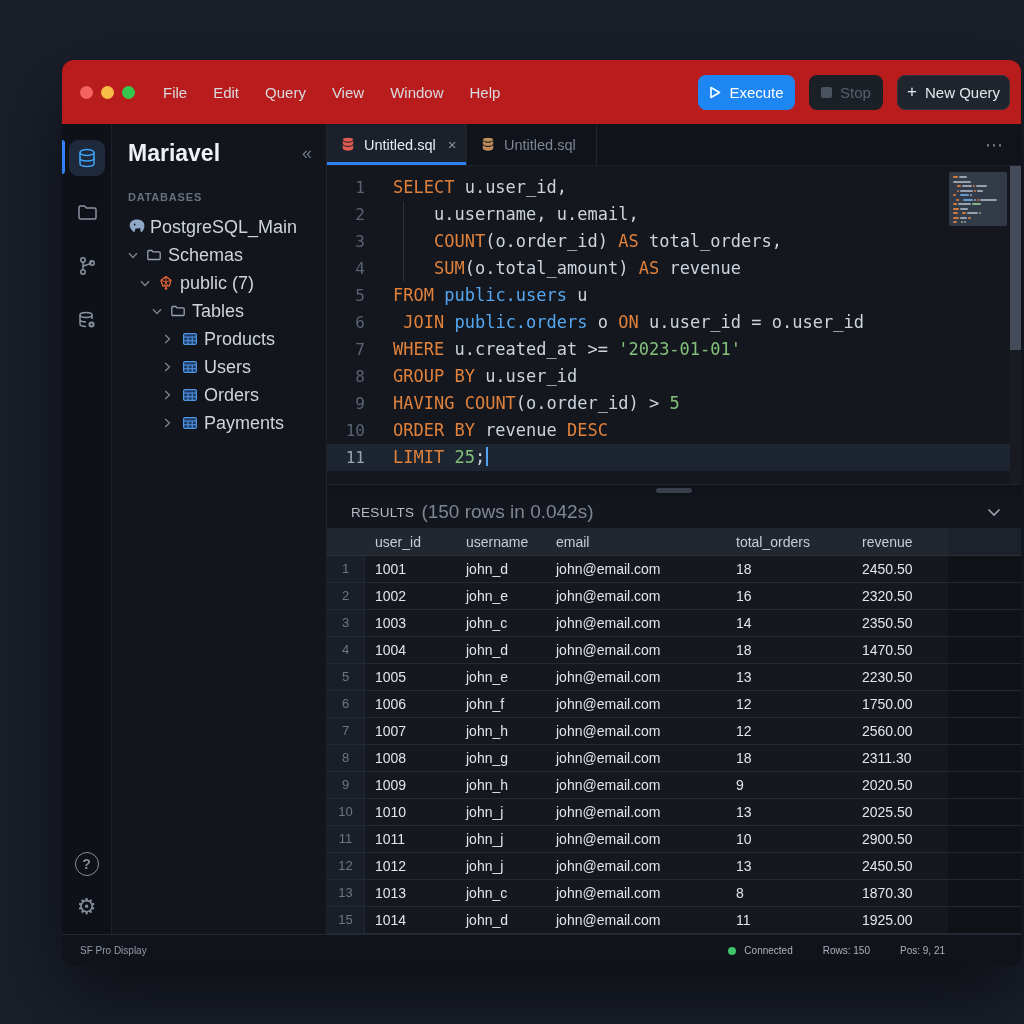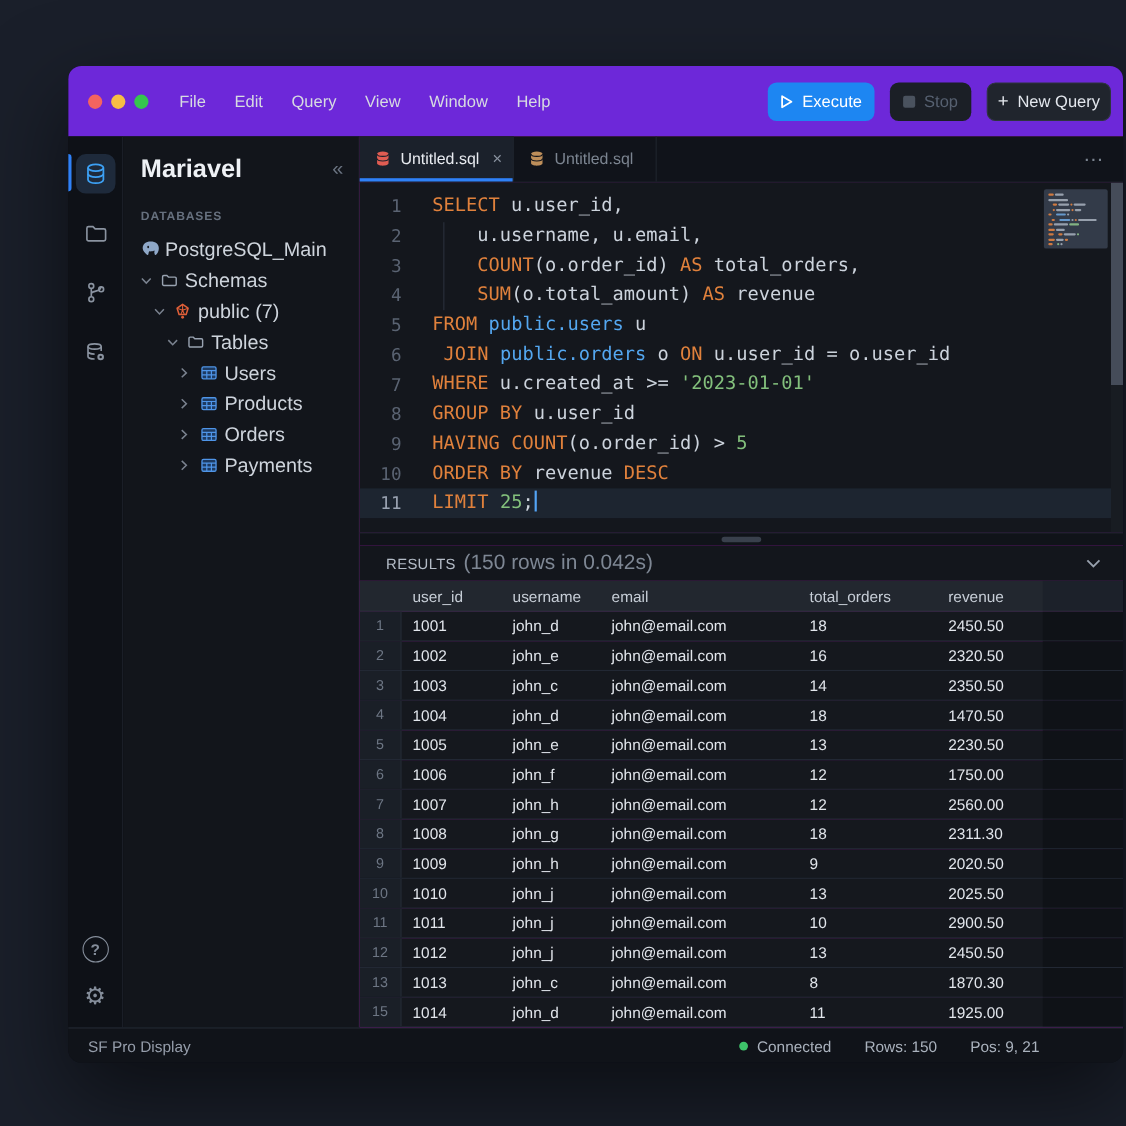--- a/index.html
+++ b/index.html
@@ -4,21 +4,21 @@
 <style>
   * { margin:0; padding:0; box-sizing:border-box; }
   html,body { width:1024px; height:1024px; overflow:hidden; }
   body { background:#1a1f2a; font-family:"Liberation Sans", sans-serif; position:relative; }
 
   .window { position:absolute; left:62px; top:60px; width:959px; height:906px;
     background:#0e1116; border-radius:12px; overflow:hidden; display:flex; flex-direction:column;
     box-shadow:0 30px 80px rgba(0,0,0,.55); }
 
   
-  .titlebar { height:64px; flex:0 0 auto; display:flex; align-items:center; background:#6d28d9; padding-left:18px; }
+  .titlebar { height:64px; flex:0 0 auto; display:flex; align-items:center; background:#b91c1c; padding-left:18px; }
   .lights { display:flex; gap:8px; }
   .light { width:13px; height:13px; border-radius:50%; }
   .light.red { background:#f4645f; } .light.yellow { background:#f7bd45; } .light.green { background:#35c64e; }
   .menus { display:flex; gap:26px; margin-left:28px; color:#d7dbe1; font-size:15px; }
   .menu-item { cursor:default; }
   .tb-buttons { margin-left:auto; display:flex; gap:14px; align-items:center; margin-right:11px; }
   .btn { height:35px; border-radius:8px; display:flex; align-items:center; justify-content:center; gap:8px;
          font-size:15px; border:none; font-family:"Liberation Sans",sans-serif; }
   .btn-execute { width:97px; background:#1d86f2; color:#fff; }
   .btn-stop { width:74px; background:#1b1f26; color:#566070; }
@@ -94,21 +94,21 @@
   .thead > div { line-height:28px; padding-left:10px; overflow:hidden; white-space:nowrap; }
   .thead .th-filler { background:#1c212a; }
   .tbody { flex:1; overflow:hidden; }
   .trow { height:27px; font-size:14px; background:#15181e; border-bottom:1px solid #222834; }
   .trow > div { line-height:26px; padding-left:10px; color:#e2e6ec; overflow:hidden; white-space:nowrap; }
   .trow .td-num { background:#1a1f27; color:#6d7684; text-align:center; padding-left:0; font-size:13px; border-right:1px solid #242a34; }
   .trow .td-filler { background:#0f1217; }
 
   
   .statusbar { height:32px; flex:0 0 auto; background:#101319; border-top:1px solid #242a34; display:flex;
-               align-items:center; padding:0 76px 0 18px; font-size:14px; color:#959daa; }
+               align-items:center; padding:0 76px 0 18px; font-size:10px; color:#959daa; }
   .sb-right { margin-left:auto; display:flex; align-items:center; gap:30px; color:#aab2bd; }
   .conn { display:flex; align-items:center; gap:8px; }
   .conn-dot { width:8px; height:8px; border-radius:50%; background:#3ec46a; }
 </style>
 </head>
 <body>
 
 <div class="window">
   <div class="accent-bar"></div>
 
@@ -246,35 +246,35 @@
               <svg width="7" height="10" viewBox="0 0 7 10">
                 <path d="M1.2 1 L5.4 5 L1.2 9" fill="none" stroke="#7a828f" stroke-width="1.4"></path>
               </svg>
             </span>
             <span class="tree-icon">
               <svg width="16" height="16" viewBox="0 0 16 16">
                 <rect x="1.6" y="2.6" width="12.8" height="10.8" rx="1.4" fill="#1d3a61" stroke="#4f95e8" stroke-width="1.2"></rect>
                 <path d="M1.6 6 H14.4 M6 6 V13.4 M10.2 6 V13.4 M1.6 9.7 H14.4" stroke="#4f95e8" stroke-width="1.1"></path>
               </svg>
             </span>
-            <span class="tree-label">Users</span>
+            <span class="tree-label">Products</span>
           </div>
           <div class="tree-row" style="padding-left: 52px;">
             <span class="tree-chev">
               <svg width="7" height="10" viewBox="0 0 7 10">
                 <path d="M1.2 1 L5.4 5 L1.2 9" fill="none" stroke="#7a828f" stroke-width="1.4"></path>
               </svg>
             </span>
             <span class="tree-icon">
               <svg width="16" height="16" viewBox="0 0 16 16">
                 <rect x="1.6" y="2.6" width="12.8" height="10.8" rx="1.4" fill="#1d3a61" stroke="#4f95e8" stroke-width="1.2"></rect>
                 <path d="M1.6 6 H14.4 M6 6 V13.4 M10.2 6 V13.4 M1.6 9.7 H14.4" stroke="#4f95e8" stroke-width="1.1"></path>
               </svg>
             </span>
-            <span class="tree-label">Products</span>
+            <span class="tree-label">Users</span>
           </div>
           <div class="tree-row" style="padding-left: 52px;">
             <span class="tree-chev">
               <svg width="7" height="10" viewBox="0 0 7 10">
                 <path d="M1.2 1 L5.4 5 L1.2 9" fill="none" stroke="#7a828f" stroke-width="1.4"></path>
               </svg>
             </span>
             <span class="tree-icon">
               <svg width="16" height="16" viewBox="0 0 16 16">
                 <rect x="1.6" y="2.6" width="12.8" height="10.8" rx="1.4" fill="#1d3a61" stroke="#4f95e8" stroke-width="1.2"></rect>

